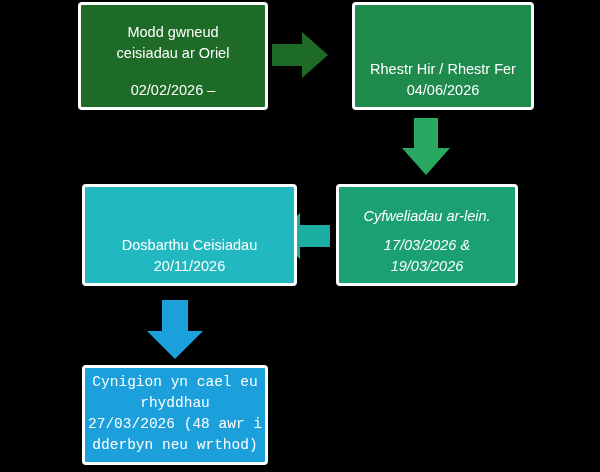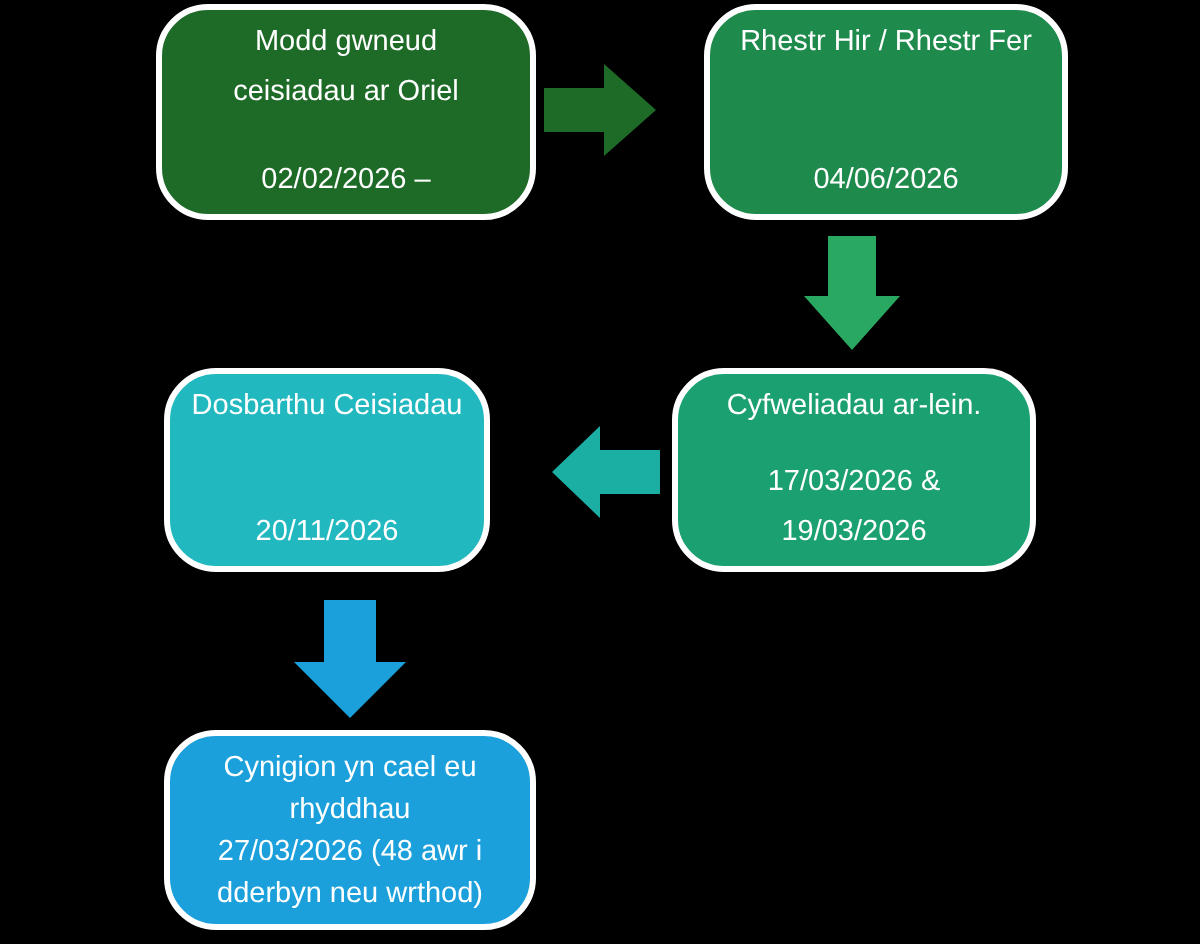--- a/index.html
+++ b/index.html
@@ -12,41 +12,41 @@
     position: relative;
     width: 600px;
     height: 472px;
     background: #000000;
     overflow: hidden;
     font-family: "Liberation Sans", sans-serif;
   }
   .node {
     position: absolute;
     box-sizing: border-box;
-    border-radius: 26px;
+    border-radius: 4px;
     border: 3px solid #ffffff;
     display: flex;
     flex-direction: column;
     align-items: center;
-    justify-content: space-between;
+    justify-content: flex-end;
     text-align: center;
     color: #ffffff;
     font-size: 14.5px;
     line-height: 1.45;
     padding: 6px 10px;
   }
   .node .line { display: block; white-space: nowrap; }
   .node .gap { height: 16px; }
 
   
   #node-application  { left: 78px;  top: 2px;   width: 190px; height: 108px; background: #1E6B28; }
   #node-shortlist    { left: 336px; top: 2px;   width: 182px; height: 108px; background: #1E8A4C; margin-left: 16px; }
-  #node-interviews   { left: 336px; top: 184px; width: 182px; height: 102px; background: #1BA071; }
-  #node-distribute   { left: 82px;  top: 184px; width: 163px; height: 102px; background: #22B8C0; }
-  #node-offers       { left: 82px;  top: 365px; width: 186px; height: 100px; background: #1BA0DC; }
+  #node-interviews   { left: 336px; top: 184px; width: 182px; height: 102px; background: #1BA071; font-style: italic; }
+  #node-distribute   { left: 82px;  top: 184px; width: 215px; height: 102px; background: #22B8C0; }
+  #node-offers       { left: 82px;  top: 365px; width: 186px; height: 100px; background: #1BA0DC; font-family: Liberation Mono, monospace; }
 
   
   .arrow { position: absolute; }
   .arrow svg { display: block; }
   #arrow-app-to-shortlist { left: 272px; top: 30px; }
   #arrow-shortlist-to-interviews { left: 400px; top: 118px; }
   #arrow-interviews-to-distribute { left: 276px; top: 210px; }
   #arrow-distribute-to-offers { left: 145px; top: 300px; }
 </style>
 </head>

